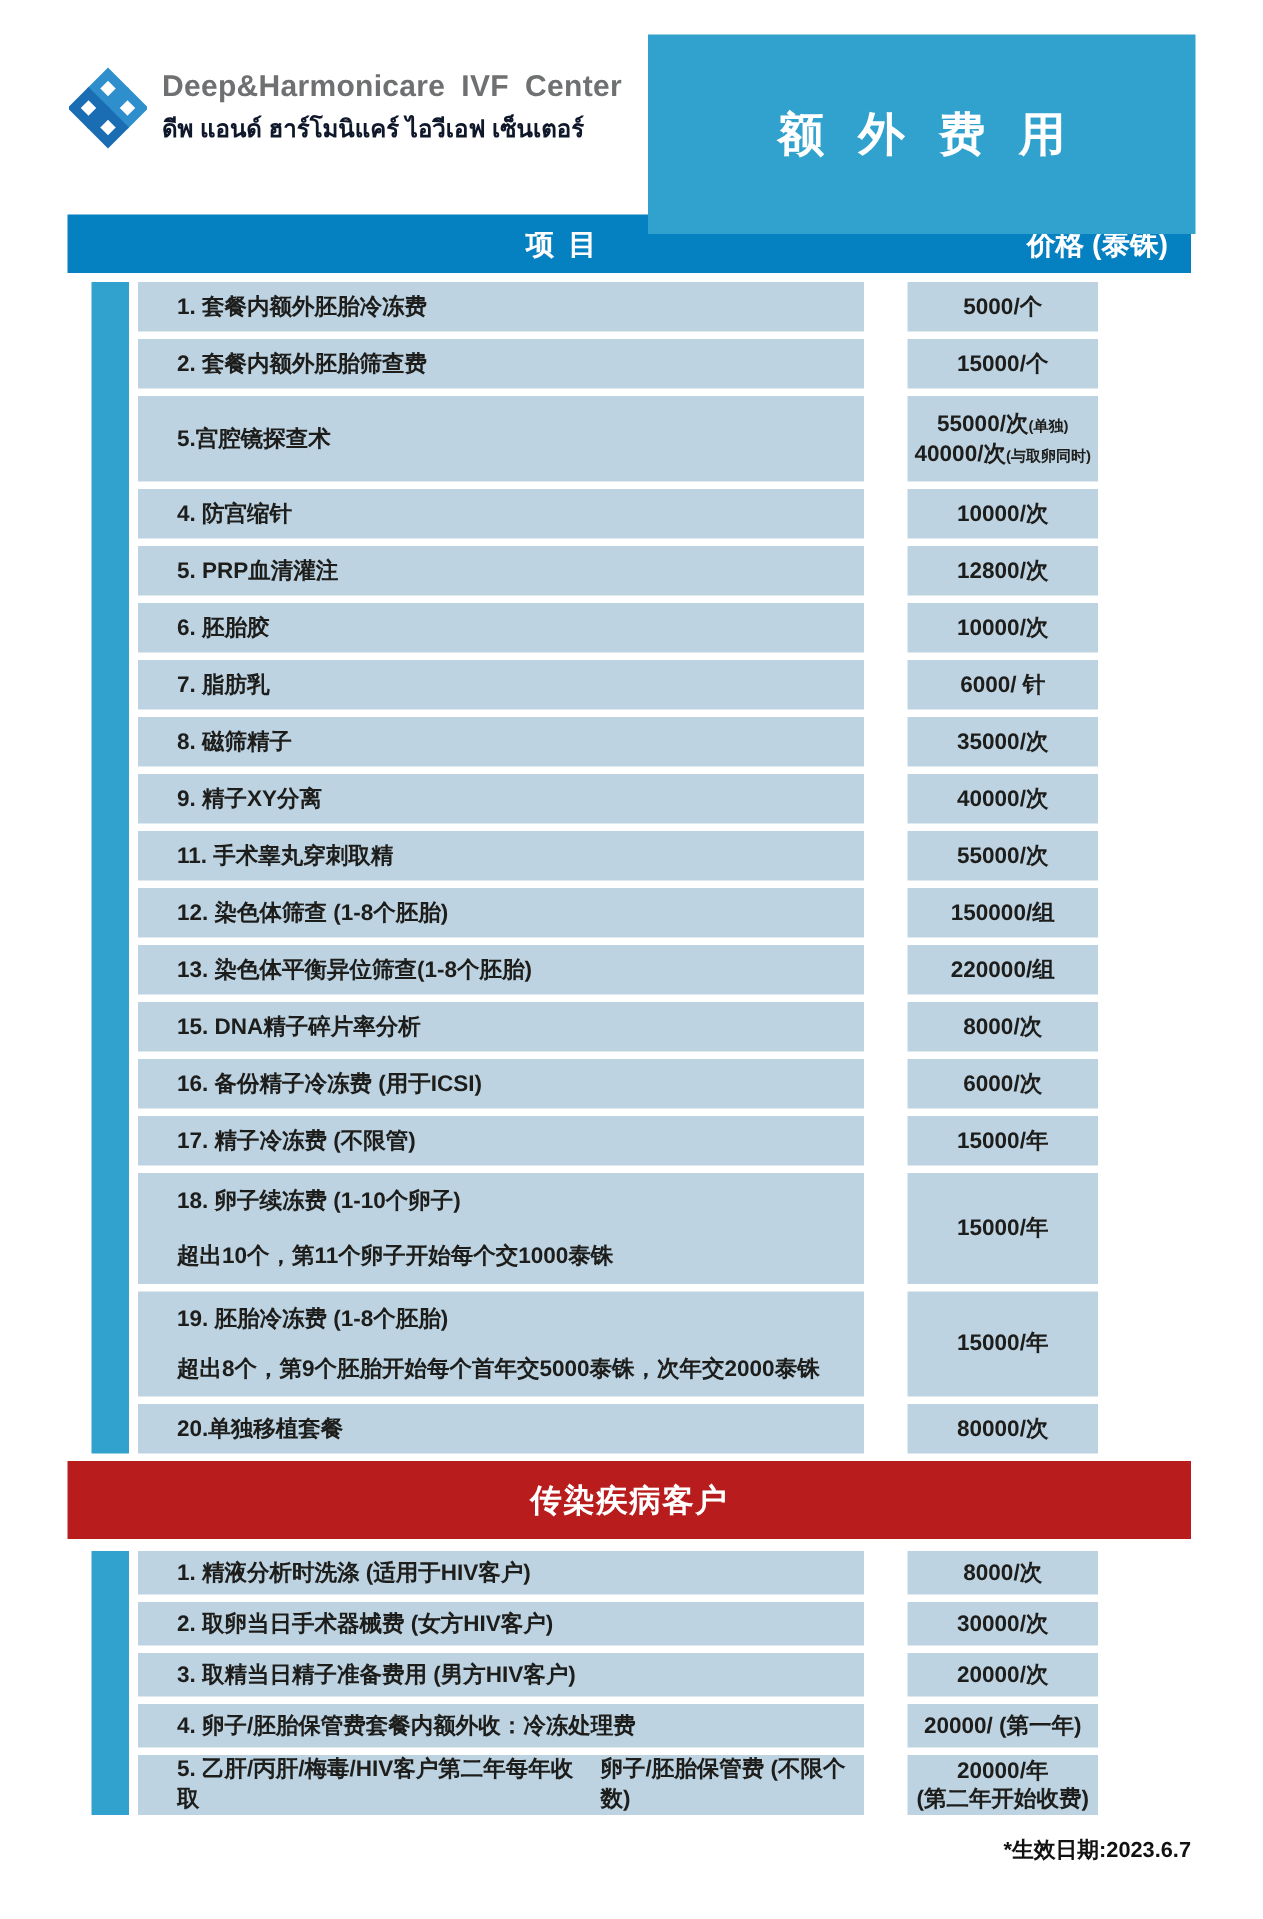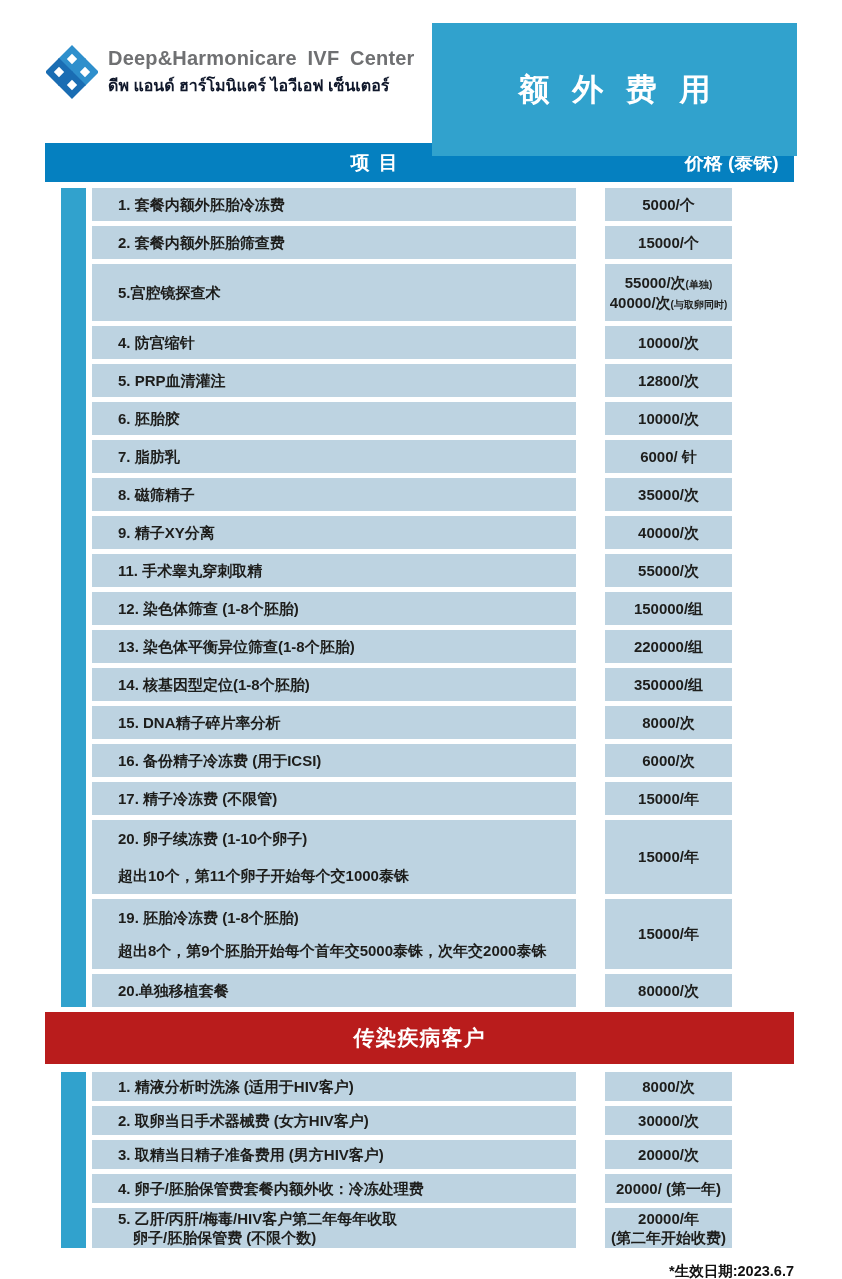--- a/index.html
+++ b/index.html
@@ -24,21 +24,21 @@
 
   
   .table { margin:6px 0 0 45px; width:687px; display:flex;padding-left:16px; }
   .side  { width:103px; margin-right:6px; background:#31a2cd; }
   .rows  { flex:1; display:flex; flex-direction:column; gap:5px; }
   .row   { display:flex; gap:29px; height:33px; }
   .table[data-table="1"] .row { height:29px; }
   .cell  { background:#bdd3e1; }
   .item  { width:484px; display:flex; align-items:center; padding-left:26px;
            font-size:15px; font-weight:600; line-height:1.3; }
-  .item.stack  { flex-direction:column; justify-content:center; align-items:flex-start; }
+  .item.stack  { flex-direction:row; justify-content:center; align-items:flex-start; }
   .item.spread { flex-direction:column; justify-content:space-between; align-items:flex-start;
                  padding-top:9px; padding-bottom:9px; }
   .iline.indent { padding-left:15px; }
   .price { width:127px; display:flex; flex-direction:column; align-items:center; justify-content:center;
            text-align:center; font-size:15px; font-weight:600; line-height:1.3; white-space:nowrap; }
   .pnote { font-size:10px; font-weight:600; }
 
   
   .section-bar { margin:5px 0 8px 45px; width:749px; height:52px; background:#b91c1c;
                  display:flex; align-items:center; justify-content:center; }
@@ -174,28 +174,20 @@
           <div class="row">
             <div class="cell item">
               <div class="iline">13. 染色体平衡异位筛查(1-8个胚胎)</div>
             </div>
             <div class="cell price">
               <div class="pline"><span class="pv">220000/组</span></div>
             </div>
           </div>
           <div class="row">
             <div class="cell item">
-              <div class="iline">14. 核基因型定位(1-8个胚胎)</div>
-            </div>
-            <div class="cell price">
-              <div class="pline"><span class="pv">350000/组</span></div>
-            </div>
-          </div>
-          <div class="row">
-            <div class="cell item">
               <div class="iline">15. DNA精子碎片率分析</div>
             </div>
             <div class="cell price">
               <div class="pline"><span class="pv">8000/次</span></div>
             </div>
           </div>
           <div class="row">
             <div class="cell item">
               <div class="iline">16. 备份精子冷冻费 (用于ICSI)</div>
             </div>
@@ -206,21 +198,21 @@
           <div class="row">
             <div class="cell item">
               <div class="iline">17. 精子冷冻费 (不限管)</div>
             </div>
             <div class="cell price">
               <div class="pline"><span class="pv">15000/年</span></div>
             </div>
           </div>
           <div class="row" style="height: 74px;">
             <div class="cell item spread">
-              <div class="iline">20. 卵子续冻费 (1-10个卵子)</div>
+              <div class="iline">18. 卵子续冻费 (1-10个卵子)</div>
               <div class="iline">超出10个，第11个卵子开始每个交1000泰铢</div>
             </div>
             <div class="cell price">
               <div class="pline"><span class="pv">15000/年</span></div>
             </div>
           </div>
           <div class="row" style="height: 70px;">
             <div class="cell item spread">
               <div class="iline">19. 胚胎冷冻费 (1-8个胚胎)</div>
               <div class="iline">超出8个，第9个胚胎开始每个首年交5000泰铢，次年交2000泰铢</div>

